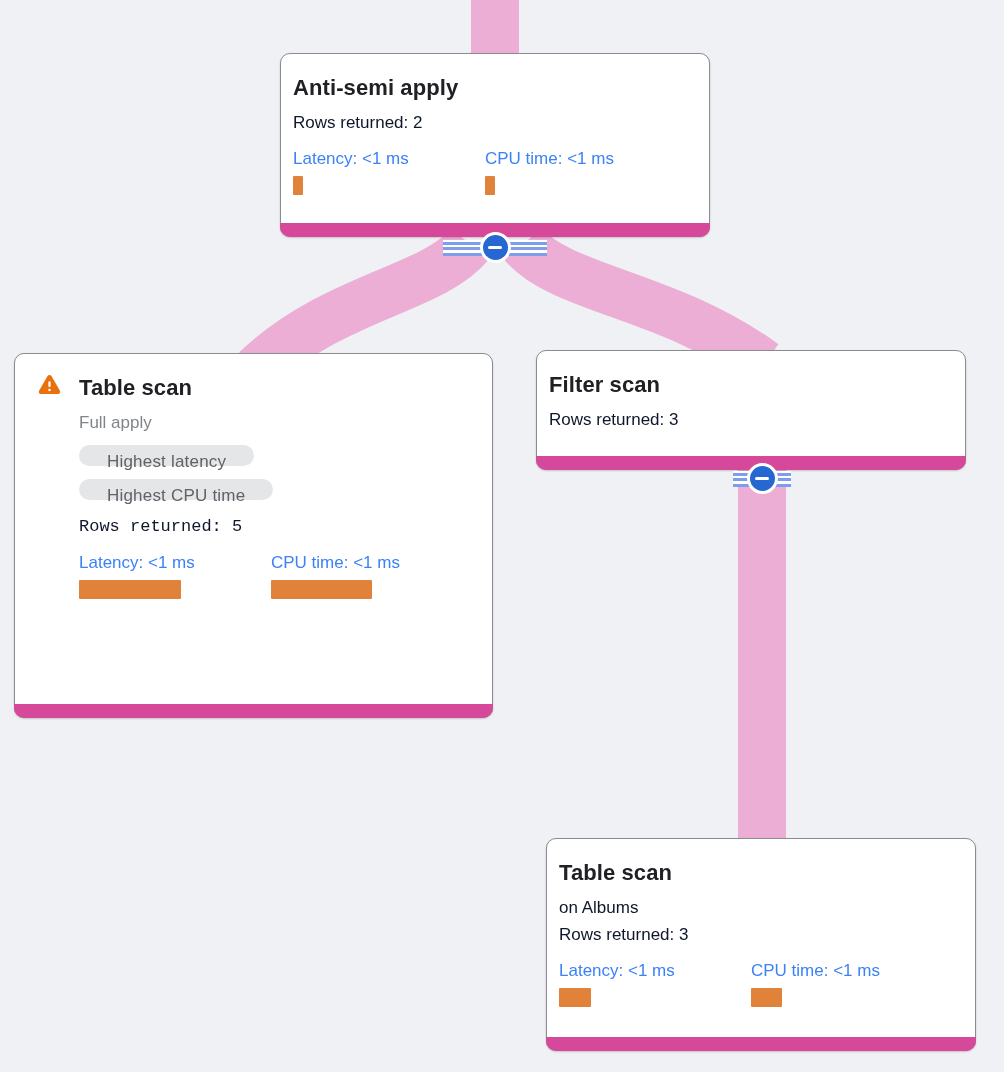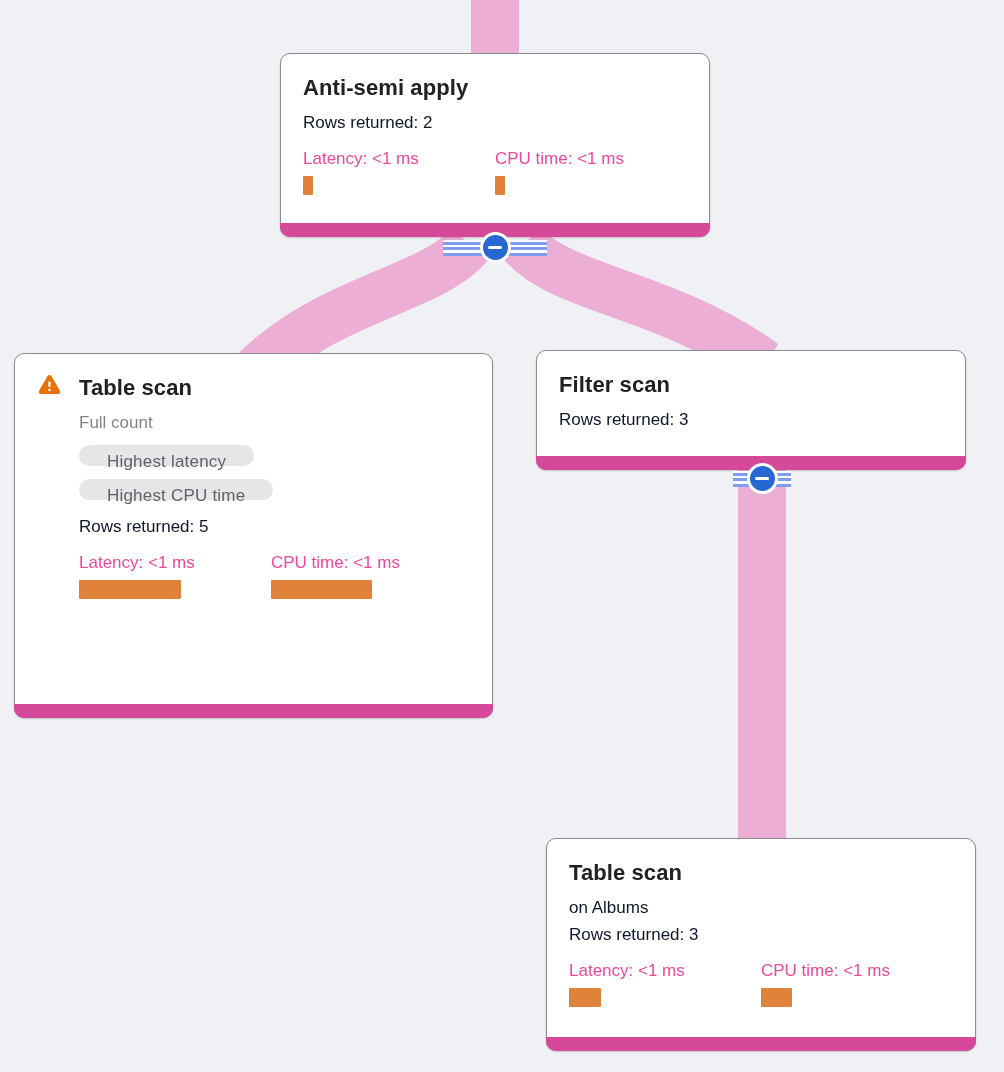--- a/index.html
+++ b/index.html
@@ -10,42 +10,42 @@
     color:#202124;
   }
   svg.edges{position:absolute;left:0;top:0;z-index:1;}
 
   
   .node{
     position:absolute;z-index:2;box-sizing:border-box;
     background:#ffffff;border:1px solid #898d92;border-radius:10px;
     box-shadow:0 1px 2px rgba(0,0,0,.18);
   }
-  .node-body{padding:14px 18px 0 22px;}
+  .node-body{padding:14px 18px 0 12px;}
   .node--icon .node-body{padding-left:64px;}
   .node-title{
     margin:6px 0 7px 0;font-size:22px;line-height:28px;font-weight:600;
     letter-spacing:.1px;color:#202124;
   }
   .node-line{font-size:17px;line-height:27px;color:#0f172a;}
   .muted{color:#80868b;}
   .warning-icon{position:absolute;left:21px;top:17px;width:27px;height:27px;}
 
   .pills{margin-top:9px;}
   .pill-row{margin-bottom:8px;}
   .pill{
     display:inline-block;background:#e5e6e8;color:#5f6368;
     font-size:17px;line-height:34px;height:21px;border-radius:17px;
     padding:0 28px;letter-spacing:.2px;
   }
-  .rows-after-pills{margin-top:3px;}
+  .rows-after-pills{margin-top:3px;font-family:Liberation Mono, monospace;}
 
   .metrics{display:flex;margin-top:11px;}
   .metric{width:192px;}
-  .metric-label{font-size:17px;line-height:24px;color:#ec4899;}
+  .metric-label{font-size:17px;line-height:24px;color:#3b82f6;}
   .metric-bar{height:19px;margin-top:5px;background:#e0823a;border-radius:1px;}
 
   .node-footer{
     position:absolute;left:-1px;right:-1px;bottom:-1px;height:14px;
     background:#d6499a;border-radius:0 0 10px 10px;
   }
 
   
   .collapse{position:absolute;z-index:3;}
   .collapse-band{
@@ -97,21 +97,21 @@
   </div>
 
   <div class="node node--icon" style="left:14px;top:353px;width:479px;height:365px">
     <svg class="warning-icon" viewBox="0 0 24 24">
       <path d="M4.47 20.5h15.06c1.54 0 2.5-1.67 1.73-3L13.73 4.49c-.77-1.33-2.69-1.33-3.46 0L2.74 17.5c-.77 1.33.19 3 1.73 3z" fill="#e8710a"></path>
       <rect x="11" y="9.2" width="2" height="5.2" rx="1" fill="#ffffff"></rect>
       <circle cx="12" cy="16.9" r="1.15" fill="#ffffff"></circle>
     </svg>
     <div class="node-body">
       <h2 class="node-title">Table scan</h2>
-      <div class="node-line muted">Full count</div>
+      <div class="node-line muted">Full apply</div>
       <div class="pills">
         <div class="pill-row"><span class="pill">Highest latency</span></div>
         <div class="pill-row"><span class="pill">Highest CPU time</span></div>
       </div>
       <div class="node-line rows-after-pills">Rows returned: 5</div>
       <div class="metrics">
         <div class="metric">
           <div class="metric-label">Latency: &lt;1 ms</div>
           <div class="metric-bar" style="width: 102px;"></div>
         </div>

